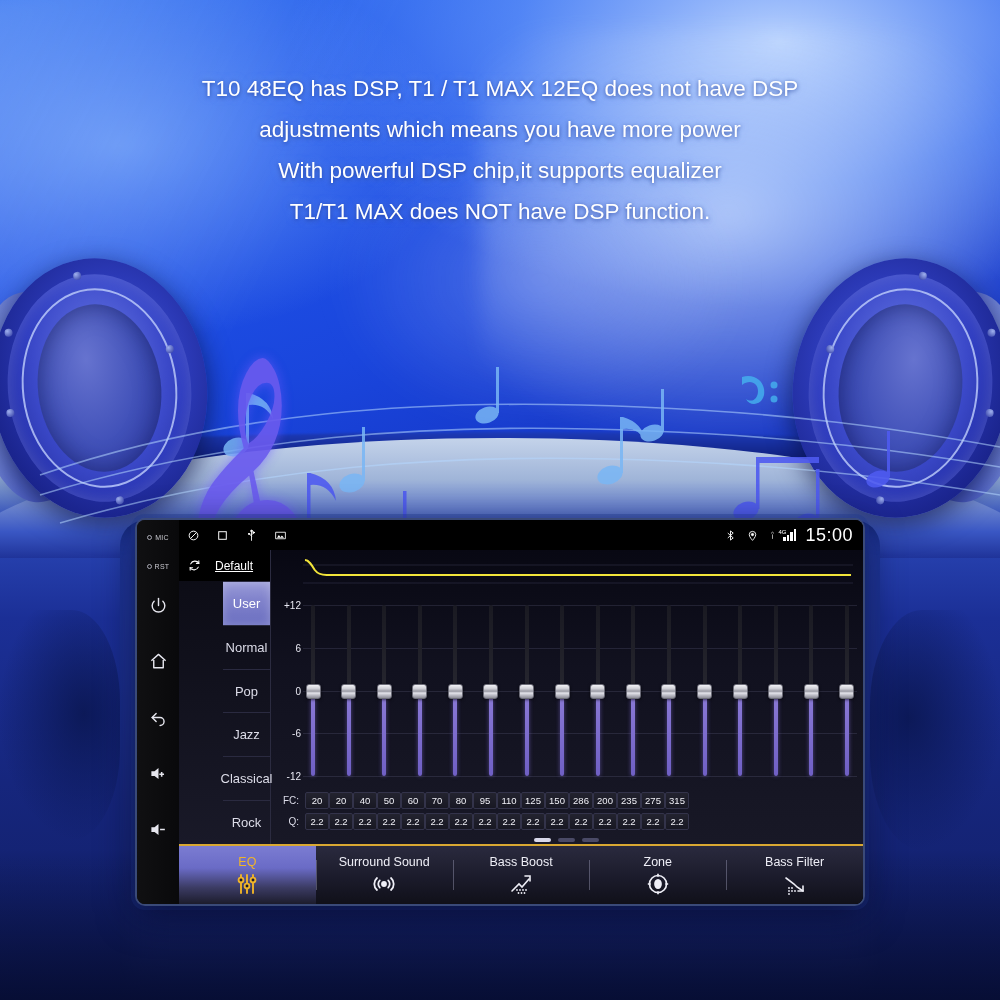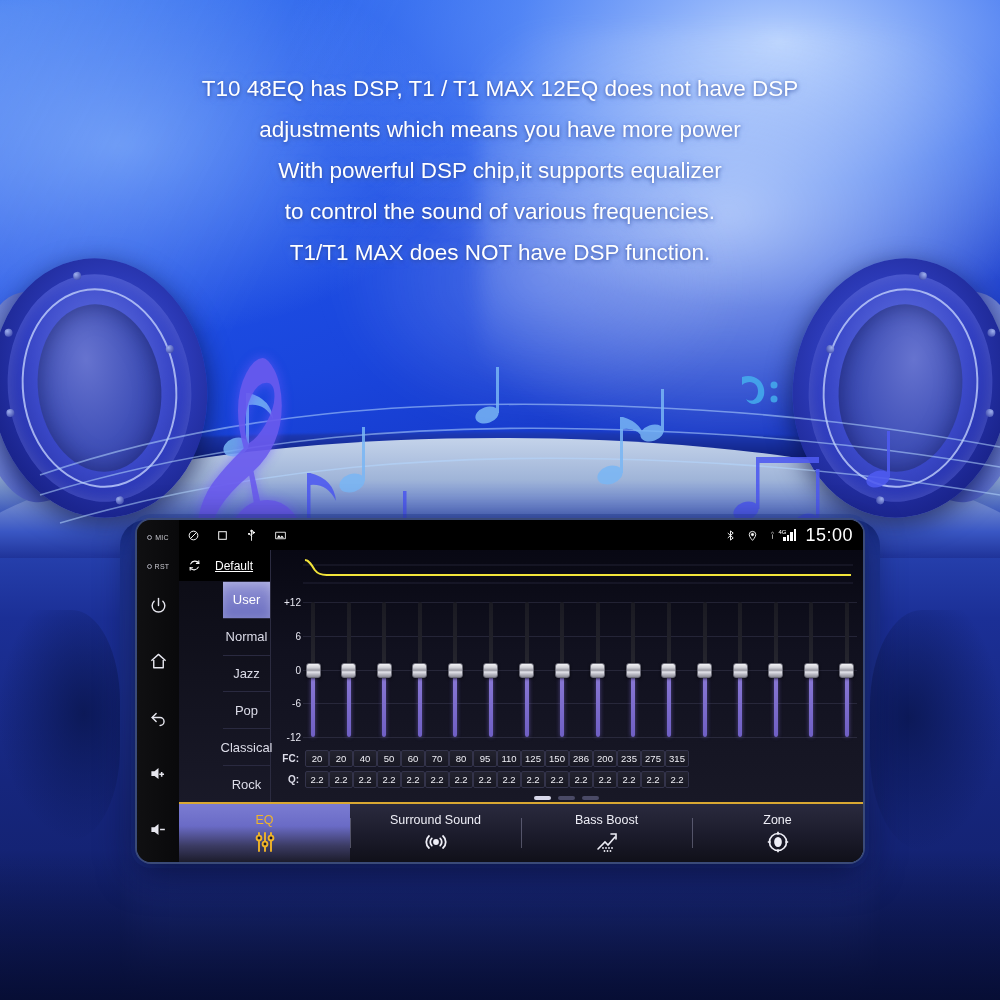--- a/index.html
+++ b/index.html
@@ -126,23 +126,23 @@
     text-shadow: 0 0 14px rgba(120,170,255,.95), 0 2px 5px rgba(20,40,130,.75);
   }
   .h-sub { margin-top: 16px; }
   .h-sub div {
     font-size: 22.5px; color: #ffffff; line-height: 41px;
     text-shadow: 0 1px 4px rgba(20,45,140,.8), 0 0 9px rgba(150,195,255,.5);
   }
 
   
   .unit {
-    position: absolute; left: 135px; top: 518px; width: 730px; height: 346px;
+    position: absolute; left: 135px; top: 518px; width: 730px; height: 388px;
     background: linear-gradient(170deg, #1a1a1c 0%, #0c0c0e 50%, #050506 100%);
-    border-radius: 16px;
+    border-radius: 10px;
     border: 2px solid #3a4a78;
     box-shadow: 0 10px 36px rgba(5,10,45,.75), 0 0 0 4px rgba(35,60,150,.35);
     display: flex; overflow: hidden;
   }
   .bezel-left {
     width: 42px; flex: 0 0 42px;
     background: linear-gradient(90deg, #101012, #09090b);
     display: flex; flex-direction: column; align-items: center;
     padding-top: 14px; gap: 6px;
   }
@@ -221,21 +221,21 @@
   .thumb {
     position: absolute; width: 15px; height: 15px; border-radius: 3px;
     background: linear-gradient(180deg, #f2f2f5 0%, #cfcfd6 28%, #9a9aa4 48%, #e3e3ea 62%, #b4b4be 82%, #8e8e98 100%);
     border: 1px solid #6c6c78;
     box-shadow: 0 1px 3px rgba(0,0,0,.6);
   }
 
   
   .valrows { padding: 3px 2px 2px 0; }
   .valrow { display: flex; align-items: center; height: 19px; margin-bottom: 2px; }
-  .valrow .lbl { width: 28px; flex: 0 0 28px; color: #dcdce8; font-size: 10px; text-align: right; padding-right: 4px; font-weight: bold; }
+  .valrow .lbl { width: 28px; flex: 0 0 28px; color: #dcdce8; font-size: 10px; text-align: right; padding-right: 4px; }
   .valrow .cells { flex: 1; display: flex; padding: 0 2px; }
   .cell {
     width: 24px; height: 17px; border-radius: 2px;
     background: linear-gradient(180deg, #23232f, #181823);
     border: 1px solid #33334a;
     color: #f0f0f6; font-size: 9.5px;
     display: flex; align-items: center; justify-content: center;
   }
 
   .pager { display: flex; justify-content: center; gap: 7px; padding: 3px 0 2px; }
@@ -346,21 +346,20 @@
     </g>
   </svg>
   <div class="treble-clef">𝄞</div>
 </div>
 
 <div class="heading-zone">
   <div class="h-sub">
     <div>T10 48EQ has DSP, T1 / T1 MAX 12EQ does not have DSP</div>
     <div>adjustments which means you have more power</div>
     <div>With powerful DSP chip,it supports equalizer</div>
-    <div>to control the sound of various frequencies.</div>
     <div>T1/T1 MAX does NOT have DSP function.</div>
   </div>
 </div>
 
 <div class="unit">
 
   <div class="bezel-left">
     <div class="bz-dot">
       <span class="ring"></span>
       <span>MIC</span>
@@ -479,24 +478,24 @@
           </svg>
           <span>Default</span>
         </div>
         <div class="preset active">
           <span>User</span>
         </div>
         <div class="preset">
           <span>Normal</span>
         </div>
         <div class="preset">
+          <span>Pop</span>
+        </div>
+        <div class="preset">
           <span>Jazz</span>
-        </div>
-        <div class="preset">
-          <span>Pop</span>
         </div>
         <div class="preset">
           <span>Classical</span>
         </div>
         <div class="preset">
           <span>Rock</span>
         </div>
       </div>
 
       <div class="eqmain">
@@ -704,15 +703,32 @@
       <div class="tab">
         <span>Zone</span>
         <span class="ticon">
           <svg viewBox="0 0 24 24" fill="none" stroke="currentColor" stroke-width="1.7">
             <circle cx="12" cy="12" r="8.5"></circle>
             <ellipse cx="12" cy="12" rx="3" ry="4.2" fill="currentColor"></ellipse>
             <path d="M12 1.8v3M12 19.2v3M1.8 12h3M19.2 12h3"></path>
           </svg>
         </span>
       </div>
+      <div class="tab">
+        <span>Bass Filter</span>
+        <span class="ticon">
+          <svg viewBox="0 0 24 24" fill="none" stroke="currentColor" stroke-width="1.6" stroke-linecap="round">
+            <path d="M3 6 11 12l3 3 6 4"></path>
+              <path d="M20 14v5h-5"></path>
+            <g fill="currentColor" stroke="none">
+              <circle cx="6" cy="16" r=".9"></circle>
+                <circle cx="9" cy="16" r=".9"></circle>
+                <circle cx="12" cy="19" r=".9"></circle>
+              <circle cx="6" cy="19" r=".9"></circle>
+                <circle cx="9" cy="19" r=".9"></circle>
+                <circle cx="6" cy="22" r=".9"></circle>
+            </g>
+          </svg>
+        </span>
+      </div>
     </div>
   </div>
 </div>
 
 </body></html>

